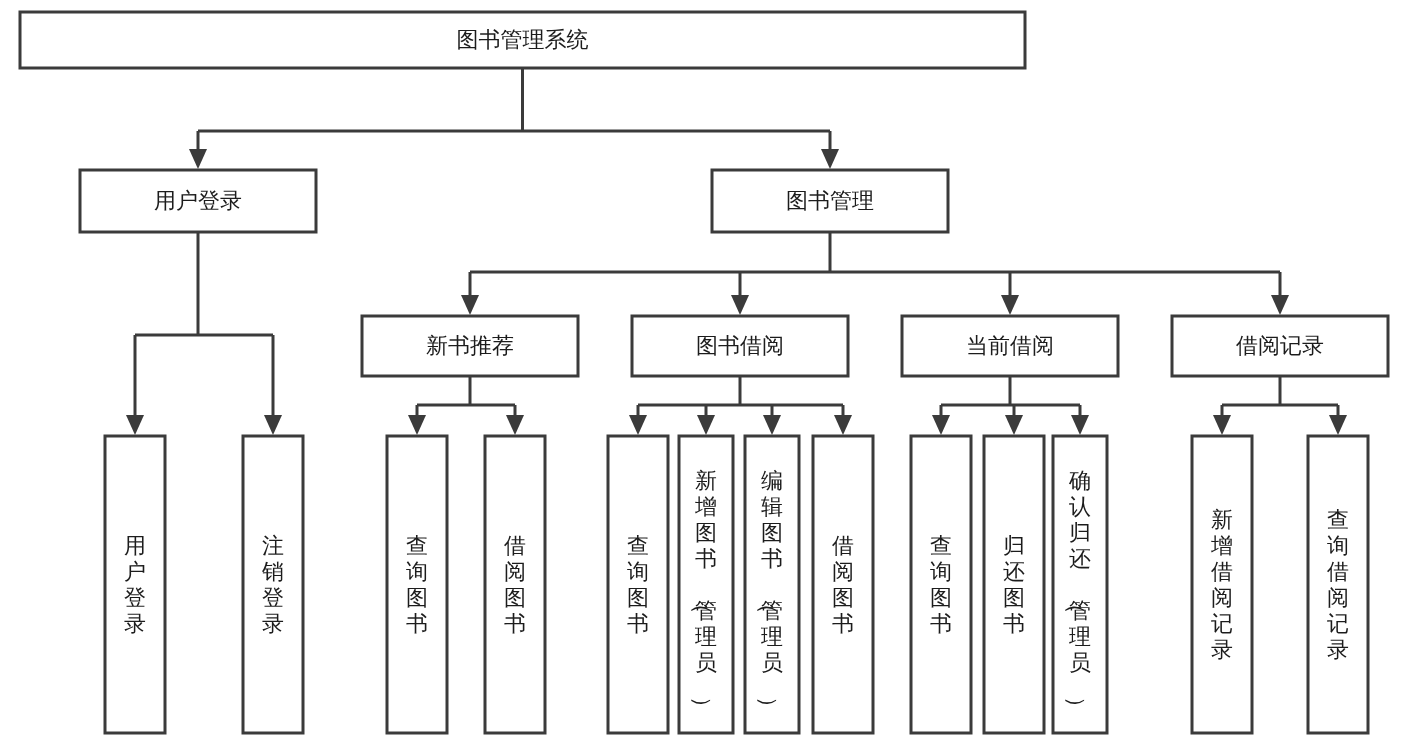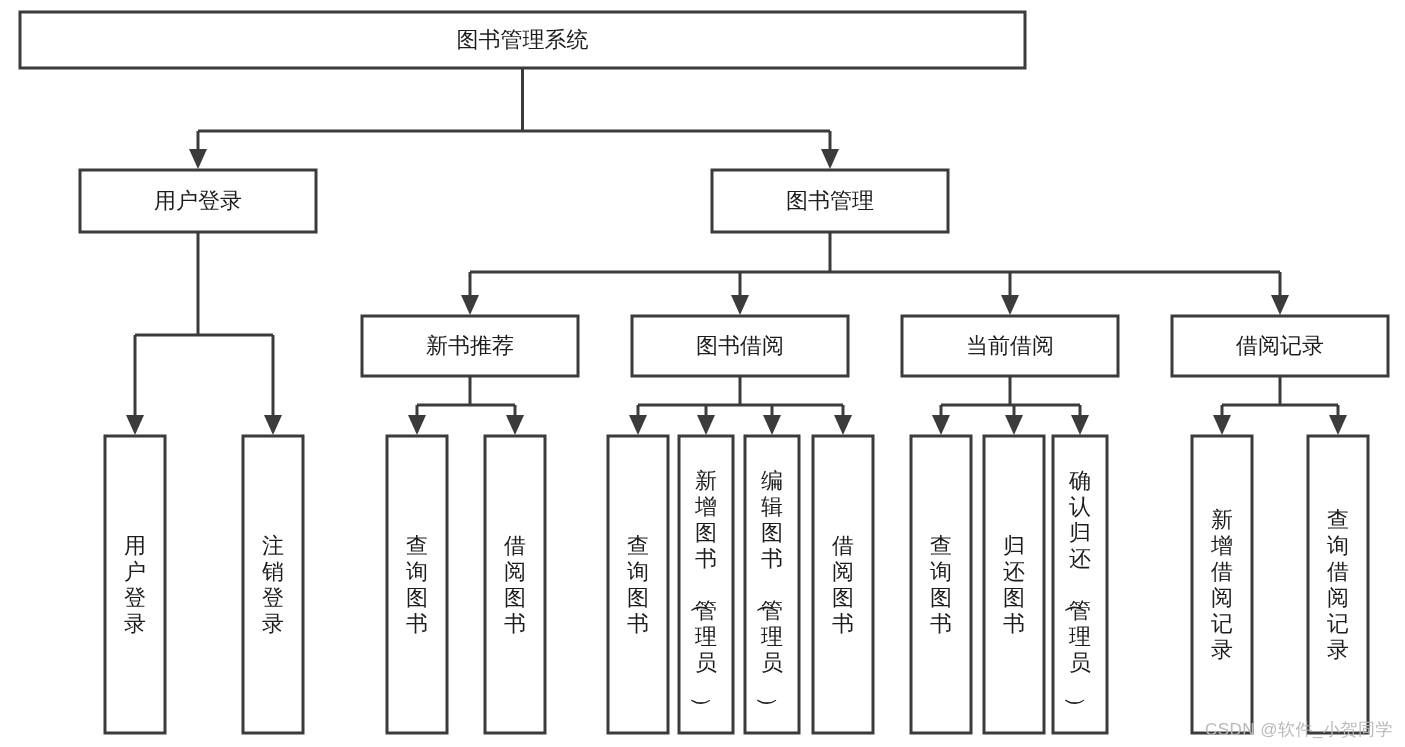--- a/index.html
+++ b/index.html
@@ -214,14 +214,13 @@
         <g>
           <rect x="1192" y="436" width="60" height="297" class="node-box"></rect>
           <text x="1222" class="node-label-vertical" y="527.3"><tspan x="1222" dy="0">新</tspan><tspan x="1222" dy="26">增</tspan><tspan x="1222" dy="26">借</tspan><tspan x="1222" dy="26">阅</tspan><tspan x="1222" dy="26">记</tspan><tspan x="1222" dy="26">录</tspan></text>
         </g>
         <g>
           <rect x="1308" y="436" width="60" height="297" class="node-box"></rect>
           <text x="1338" class="node-label-vertical" y="527.3"><tspan x="1338" dy="0">查</tspan><tspan x="1338" dy="26">询</tspan><tspan x="1338" dy="26">借</tspan><tspan x="1338" dy="26">阅</tspan><tspan x="1338" dy="26">记</tspan><tspan x="1338" dy="26">录</tspan></text>
         </g>
       </g>
   </svg>
-  <div class="watermark">CSDN @软件_小贺同学</div>
 </div>
 
 </body></html>

